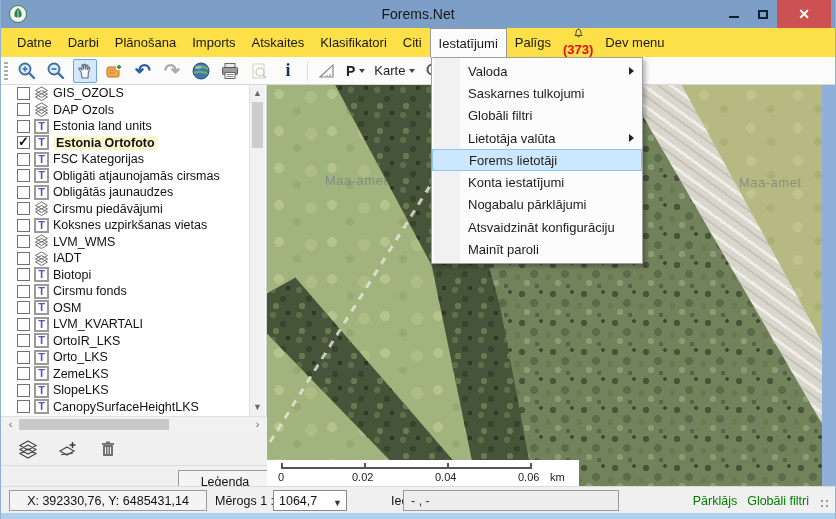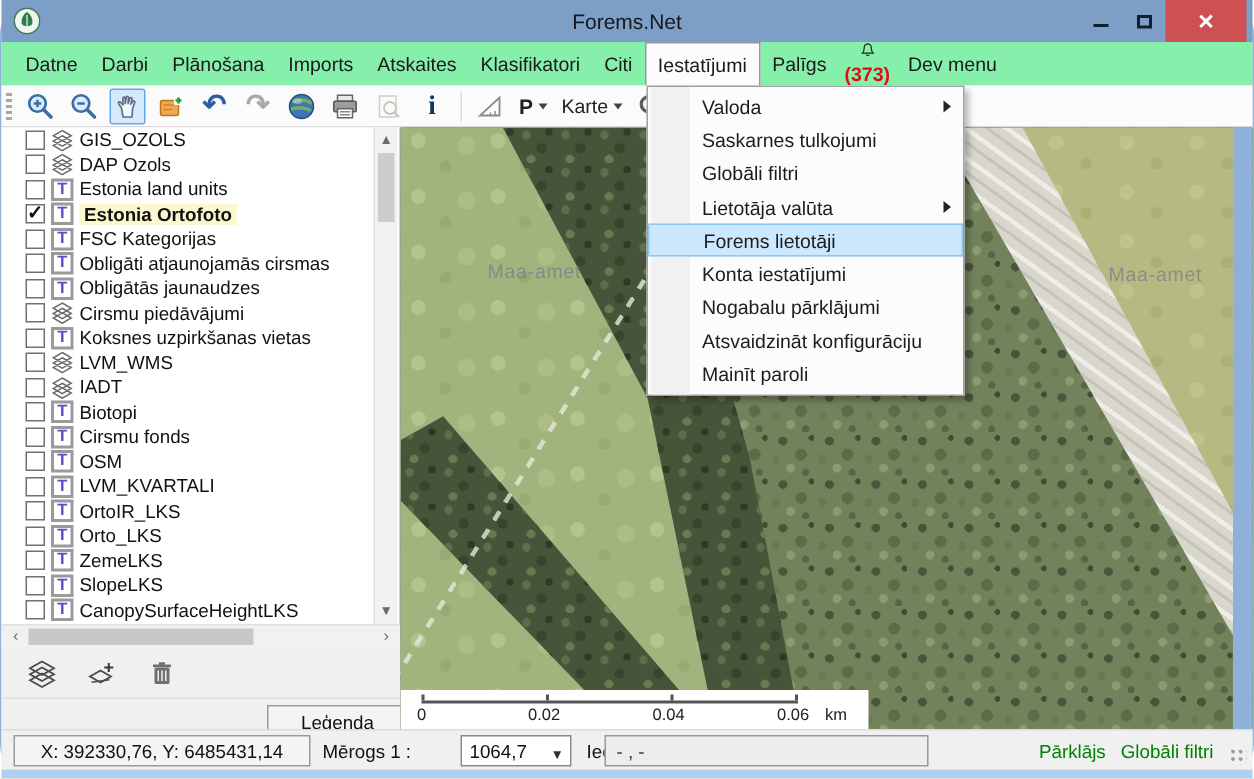--- a/index.html
+++ b/index.html
@@ -1,33 +1,33 @@
 <!DOCTYPE html>
 <html><head>
 <meta charset="utf-8">
 <style>
   * { margin:0; padding:0; box-sizing:border-box; }
   html,body { width:836px; height:519px; overflow:hidden; font-family:"Liberation Sans", sans-serif; }
   .window { position:relative; width:836px; height:519px; background:#f0f0f0;
-            border-left:1px solid #8fb2d5; border-right:1px solid #8fb2d5;border-radius:23px; }
+            border-left:1px solid #8fb2d5; border-right:1px solid #8fb2d5; }
 
   
   .titlebar { position:absolute; left:0; top:0; width:100%; height:28px; background:#7d9fc7;
               display:flex; align-items:center; }
   .appicon { position:absolute; left:8px; top:5px; width:18px; height:18px; }
   .title { width:100%; text-align:center; font-size:14px; color:#15181c; }
   .winbtns { position:absolute; right:4px; top:0; height:28px; display:flex; }
   .wbtn { width:29px; height:28px; display:flex; align-items:center; justify-content:center;
           font-size:13px; color:#102030; cursor:pointer; }
   .wbtn .glyph-min { width:10px; height:2px; background:#102030; margin-top:6px; }
   .wbtn .glyph-max { width:10px; height:9px; border:2px solid #102030; }
   .wbtn.close { width:54px; background:#cd5152; color:#fff; font-size:14px; font-weight:bold; }
 
   
-  .menubar { position:absolute; left:0; top:28px; width:100%; height:29px; background:#86efac;
+  .menubar { position:absolute; left:0; top:28px; width:100%; height:29px; background:#fde047;
              display:flex; align-items:stretch; padding-left:8px; font-size:13px; color:#1a1a1a; }
   .mitem { display:flex; align-items:center; padding:0 8px; cursor:pointer; white-space:nowrap; }
   .mitem.active { background:#fcfcfc; border:1px solid #979797; border-bottom:none; }
   .bellwrap { display:flex; align-items:center; padding:0 4px; gap:3px; cursor:pointer;flex-direction:column; }
   .notif { color:#e01010; font-weight:bold; font-size:13px; }
   .devmenu { }
 
   
   .toolbar { position:absolute; left:0; top:57px; width:100%; height:28px; background:#fbfbfb;
              border-bottom:1px solid #d9d9d9; display:flex; align-items:center; gap:5px; padding-left:3px; }
@@ -122,21 +122,21 @@
   .subarrow { position:absolute; right:8px; width:0; height:0;
               border-top:4px solid transparent; border-bottom:4px solid transparent; border-left:5px solid #222; }
 
   
   .statusbar { position:absolute; left:0; bottom:6px; width:100%; height:27px; background:#f0f0f0;
                border-top:1px solid #dcdcdc; font-size:12.5px; color:#111; }
   .coordbox { position:absolute; left:8px; top:3px; width:198px; height:21px; background:#f4f4f4;
               border:1px solid #9a9a9a; display:flex; align-items:center; justify-content:center; }
   .scalelbl { position:absolute; left:214px; top:7px; }
   .scalecombo { position:absolute; left:272px; top:3px; width:74px; height:21px; background:#fff;
-                border:1px solid #8a8a8a; display:flex; align-items:center; padding-left:5px; cursor:pointer;margin-left:34px; }
+                border:1px solid #8a8a8a; display:flex; align-items:center; padding-left:5px; cursor:pointer; }
   .combocaret { position:absolute; right:4px; top:7px; font-size:9px; color:#333; }
   .ieclbl { position:absolute; left:354px; top:7px;margin-left:36px; }
   .iecbox { position:absolute; left:402px; top:3px; width:216px; height:21px; background:#ededed;
             border:1px solid #9a9a9a; display:flex; align-items:center; padding-left:7px; color:#333; }
   .statlinks { position:absolute; right:26px; top:7px; display:flex; gap:10px; }
   .statlinks span { color:#008000; cursor:pointer; }
   .gripdots { position:absolute; right:4px; bottom:3px; width:12px; height:12px;
       background:radial-gradient(circle 1.3px at 3px 3px, #999 97%, transparent); background-size:5px 5px; }
 
   .botborder { position:absolute; left:0; bottom:0; width:100%; height:6px; background:#aed0ee; }

